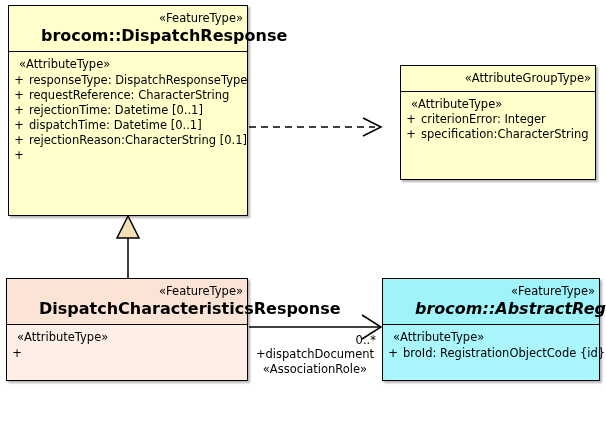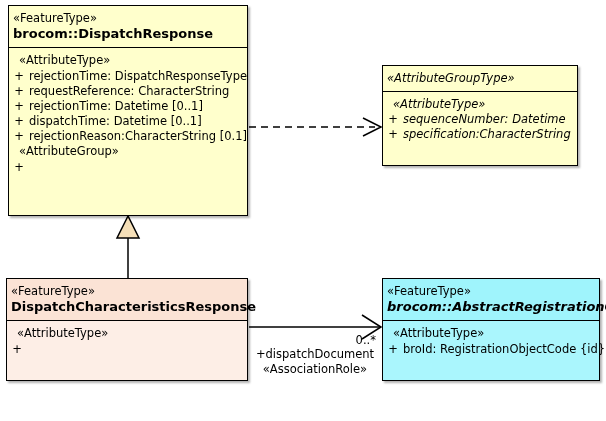--- a/index.html
+++ b/index.html
@@ -26,34 +26,35 @@
   
   .uml-class {
     position: absolute;
     box-sizing: border-box;
     border: 1.6px solid #000000;
     box-shadow: 2px 2px 2px rgba(0,0,0,0.30);
     background: #ffffcc;
   }
   .uml-head {
     box-sizing: border-box;
-    text-align: left;
+    text-align: right;
     padding: 5px 4px 5px 4px;
     border-bottom: 1.6px solid #000000;
     line-height: 1.28;
   }
   .stereotype {
     font-size: 11.5px;
     color: #000000;
     white-space: nowrap;
   }
   .classname {
-    font-size: 13px;
+    font-size: 16px;
     font-weight: bold;
     white-space: nowrap;
+    margin-left: 28px;
   }
   .classname.abstract { font-style: italic; }
 
   .uml-body {
     box-sizing: border-box;
     padding: 4px 0 4px 0;
   }
   .section-stereotype {
     font-size: 11.5px;
     padding: 1px 16px 1px 10px;
@@ -129,56 +130,55 @@
   <div class="uml-class fill-yellow" style="left:8px; top:5px; width:240px; height:211px;">
     <div class="uml-head fill-yellow">
       <div class="stereotype">«FeatureType»</div>
       <div class="classname">brocom::DispatchResponse</div>
     </div>
     <div class="uml-body fill-yellow">
       <div class="section-stereotype">«AttributeType»</div>
 
       <div class="attr-row">
         <span class="attr-vis">+</span>
-        <span class="attr-text">rejectionTime: DispatchResponseType</span>
+        <span class="attr-text">responseType: DispatchResponseType</span>
       </div>
       <div class="attr-row">
         <span class="attr-vis">+</span>
         <span class="attr-text">requestReference: CharacterString</span>
       </div>
       <div class="attr-row">
         <span class="attr-vis">+</span>
         <span class="attr-text">rejectionTime: Datetime [0..1]</span>
       </div>
       <div class="attr-row">
         <span class="attr-vis">+</span>
         <span class="attr-text">dispatchTime: Datetime [0..1]</span>
       </div>
       <div class="attr-row">
         <span class="attr-vis">+</span>
         <span class="attr-text">rejectionReason:CharacterString [0.1]</span>
       </div>
 
-      <div class="section-stereotype">«AttributeGroup»</div>
-
-      <div class="attr-row">
-        <span class="attr-vis">+</span>
-      </div>
-    </div>
-  </div>
-
-  <div class="uml-class fill-yellow" style="left:382px; top:65px; width:196px; height:101px;font-style:italic;">
+
+      <div class="attr-row">
+        <span class="attr-vis">+</span>
+      </div>
+    </div>
+  </div>
+
+  <div class="uml-class fill-yellow" style="left:400px; top:65px; width:196px; height:115px;">
     <div class="uml-head fill-yellow">
       <div class="stereotype">«AttributeGroupType»</div>
     </div>
     <div class="uml-body fill-yellow">
       <div class="section-stereotype">«AttributeType»</div>
       <div class="attr-row">
         <span class="attr-vis">+</span>
-        <span class="attr-text">sequenceNumber: Datetime</span>
+        <span class="attr-text">criterionError: Integer</span>
       </div>
       <div class="attr-row">
         <span class="attr-vis">+</span>
         <span class="attr-text">specification:CharacterString</span>
       </div>
     </div>
   </div>
 
   <div class="uml-class fill-peach-body" style="left:6px; top:278px; width:242px; height:103px;">
     <div class="uml-head fill-peach">

